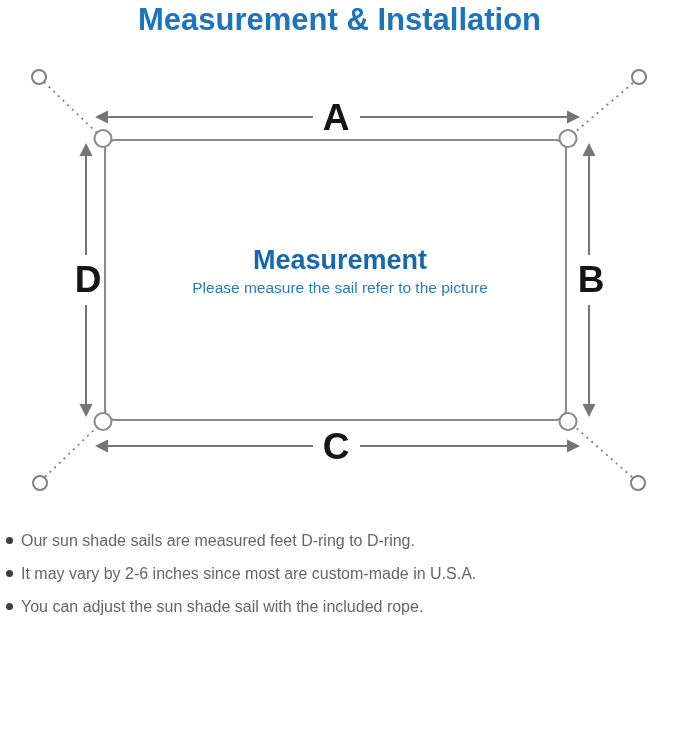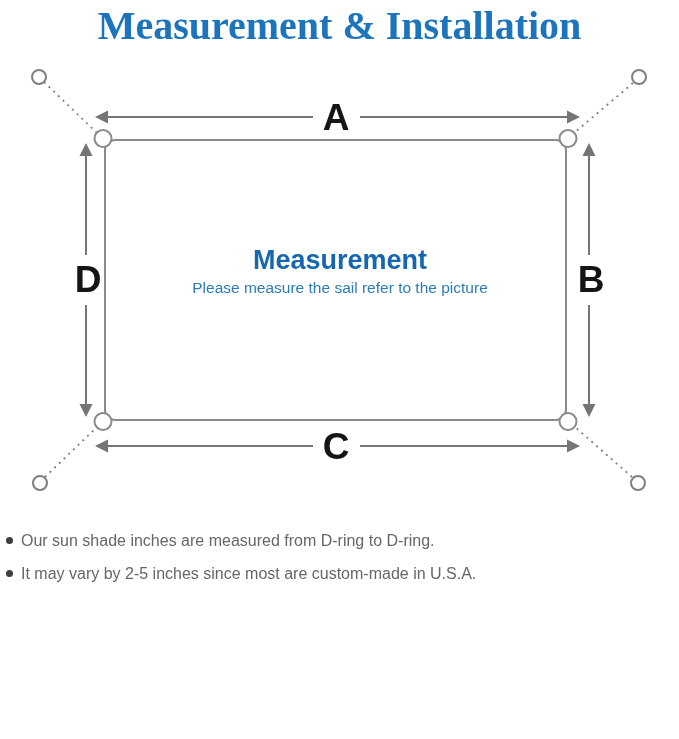--- a/index.html
+++ b/index.html
@@ -2,24 +2,23 @@
 <html><head>
 <meta charset="utf-8">
 <style>
   html,body{margin:0;padding:0;background:#ffffff;}
   body{font-family:"Liberation Sans","DejaVu Sans",sans-serif;}
   #page{position:relative;width:679px;height:739px;background:#ffffff;overflow:hidden;}
 
   .page-title{
     position:absolute;top:2px;left:0;width:679px;
     text-align:center;
-    font-size:40px;font-weight:bold;
+    font-size:31px;font-weight:bold;
     color:#1b74bc;
     letter-spacing:0px;
-    font-family:Liberation Serif, serif;
   }
 
   .diagram-wrap{position:absolute;top:60px;left:0;width:679px;height:450px;}
 
   .sail-line{stroke:#8a8a8a;stroke-width:2;fill:none;}
   .arrow-line{stroke:#757575;stroke-width:2;fill:none;}
   .arrow-head{fill:#757575;stroke:none;}
   .dash-line{stroke:#7f7f7f;stroke-width:1.8;fill:none;stroke-dasharray:2 4.5;}
   .anchor-circle{fill:#ffffff;stroke:#7f7f7f;stroke-width:2;}
   .ring-circle{fill:#ffffff;stroke:#8a8a8a;stroke-width:2;}
@@ -107,21 +106,25 @@
       <text class="dim-label" x="591" y="232">B</text>
 
       <text class="center-title" x="340" y="209">Measurement</text>
       <text class="center-subtitle" x="340" y="233">Please measure the sail refer to the picture</text>
     </svg>
   </div>
 
   <div class="notes">
     <div class="note-item">
       <span class="bullet-dot"></span>
-      <span class="note-text">Our sun shade inches are measured from D-ring to D-ring.</span>
+      <span class="note-text">Our sun shade sails are measured feet D-ring to D-ring.</span>
     </div>
     <div class="note-item">
       <span class="bullet-dot"></span>
-      <span class="note-text">It may vary by 2-5 inches since most are custom-made in U.S.A.</span>
+      <span class="note-text">It may vary by 2-6 inches since most are custom-made in U.S.A.</span>
+    </div>
+    <div class="note-item">
+      <span class="bullet-dot"></span>
+      <span class="note-text">You can adjust the sun shade sail with the included rope.</span>
     </div>
   </div>
 
 </div>
 
 </body></html>

